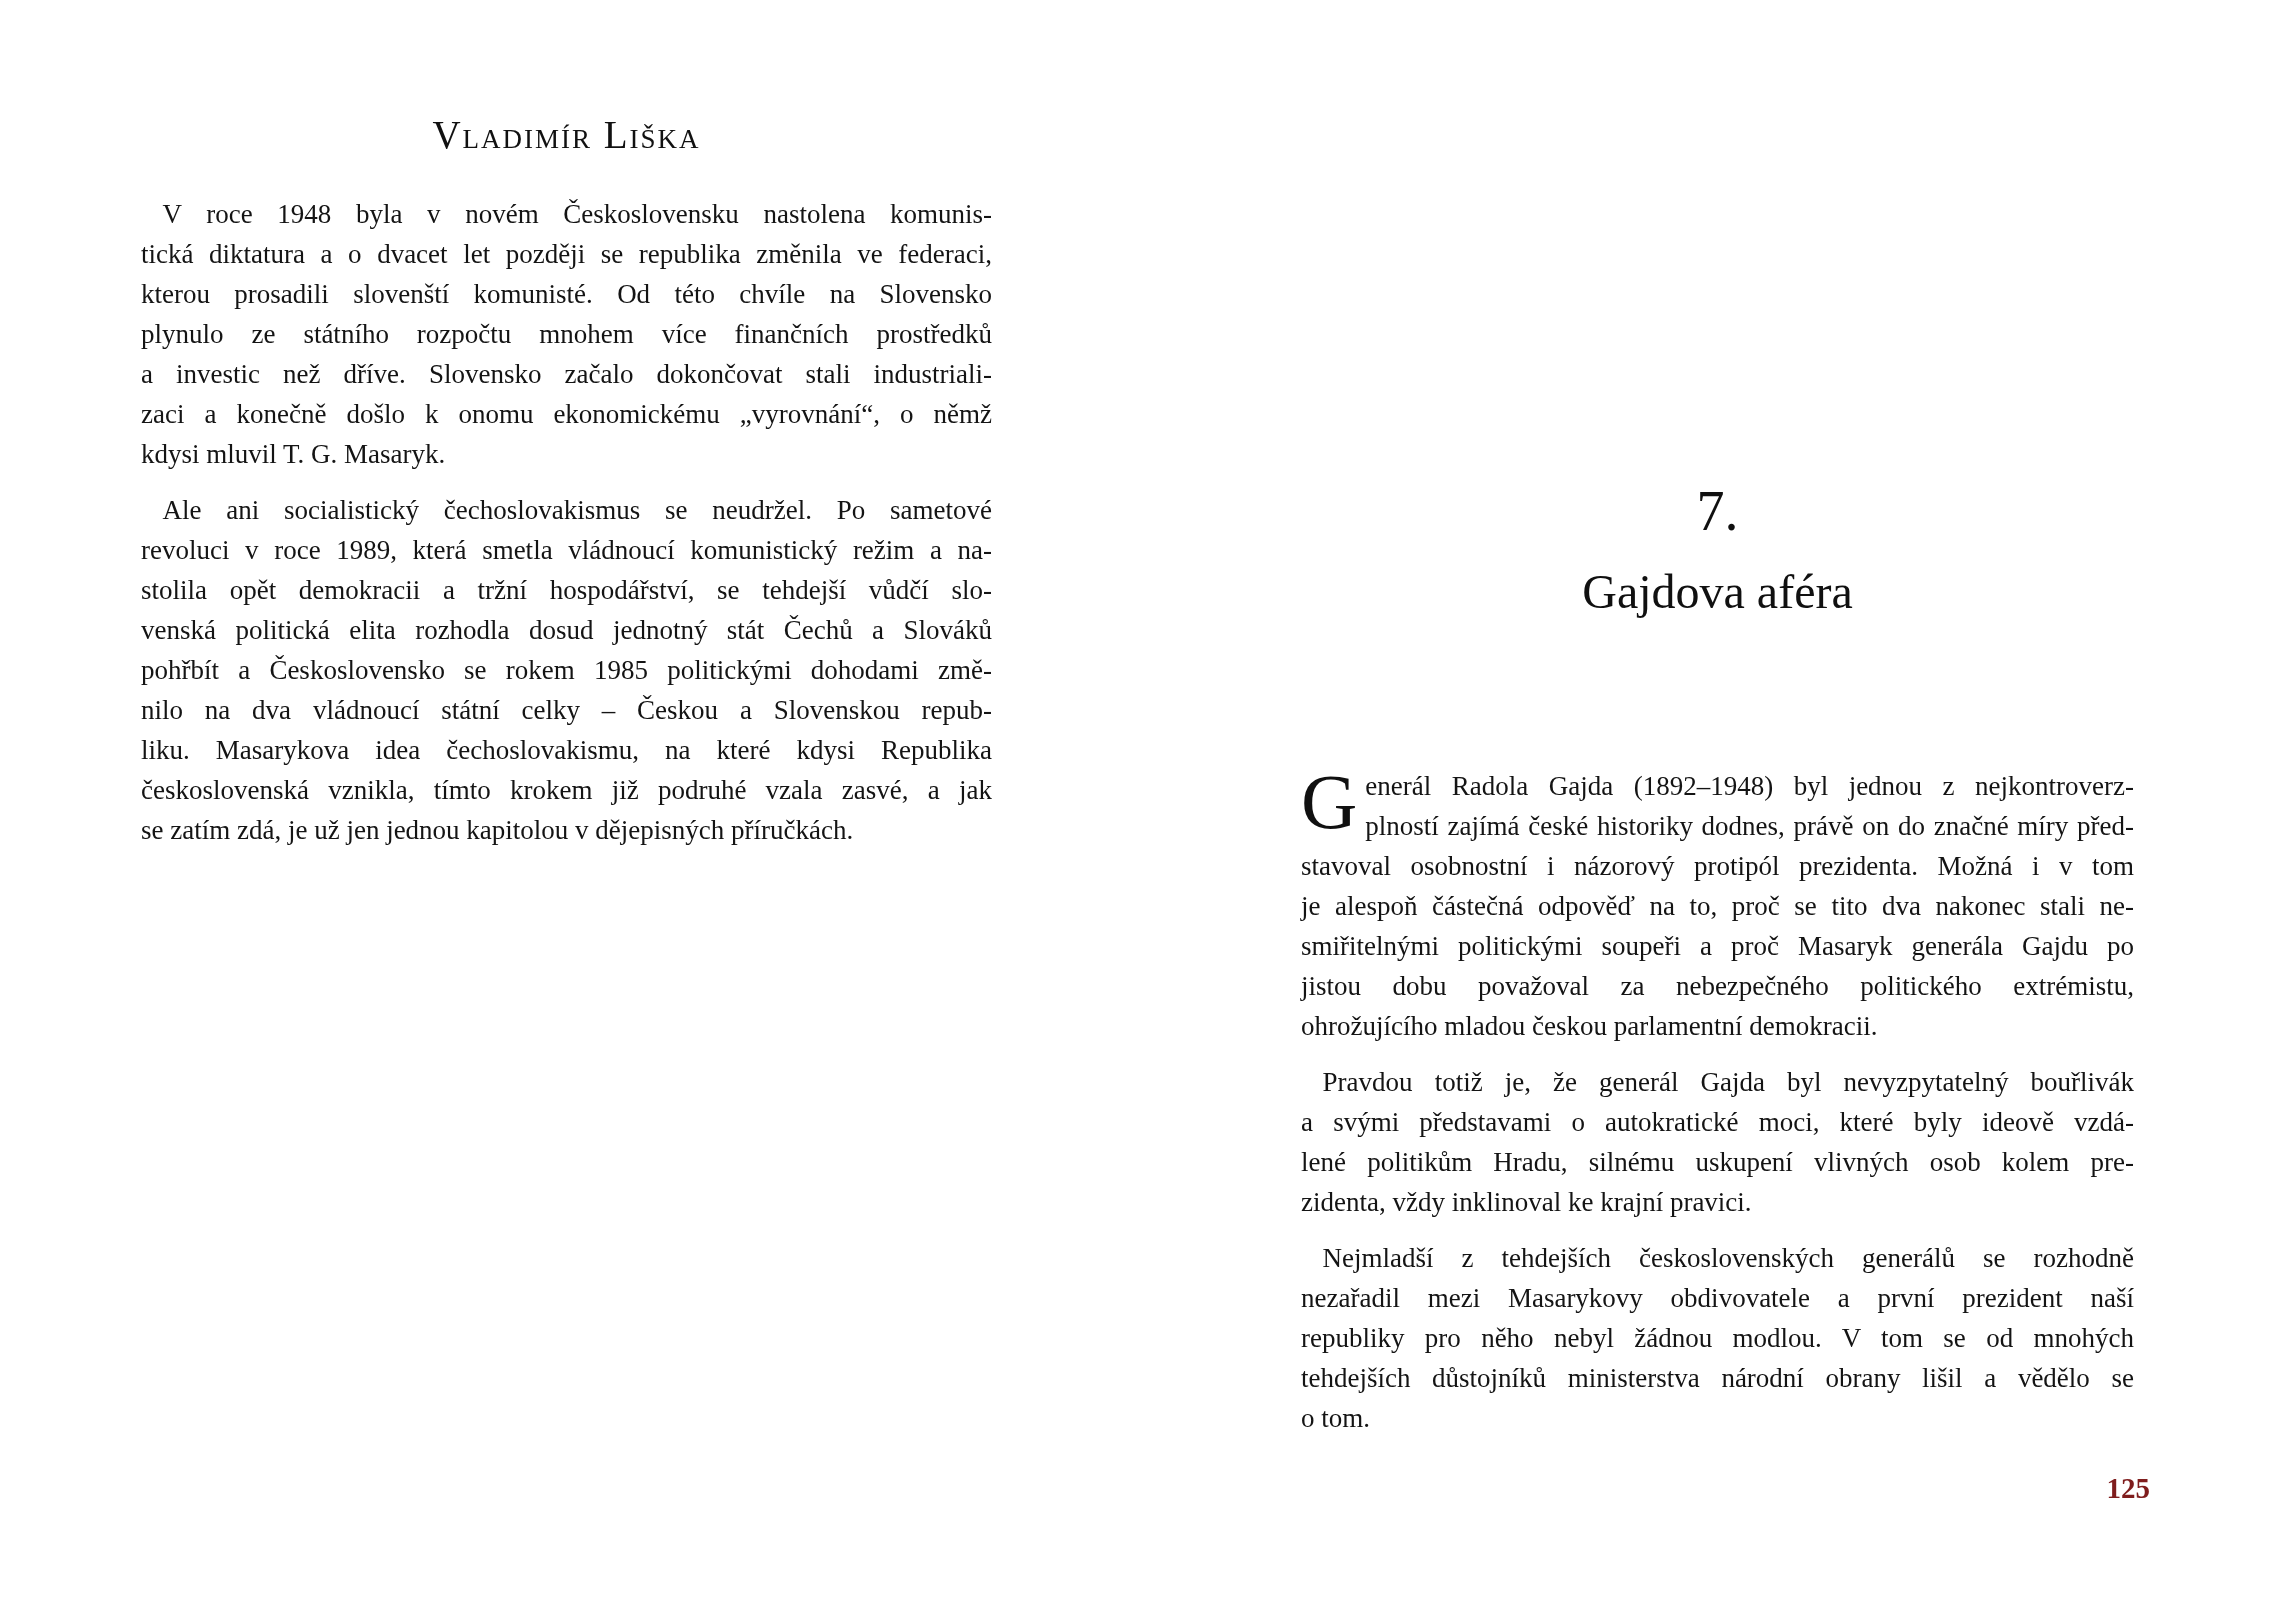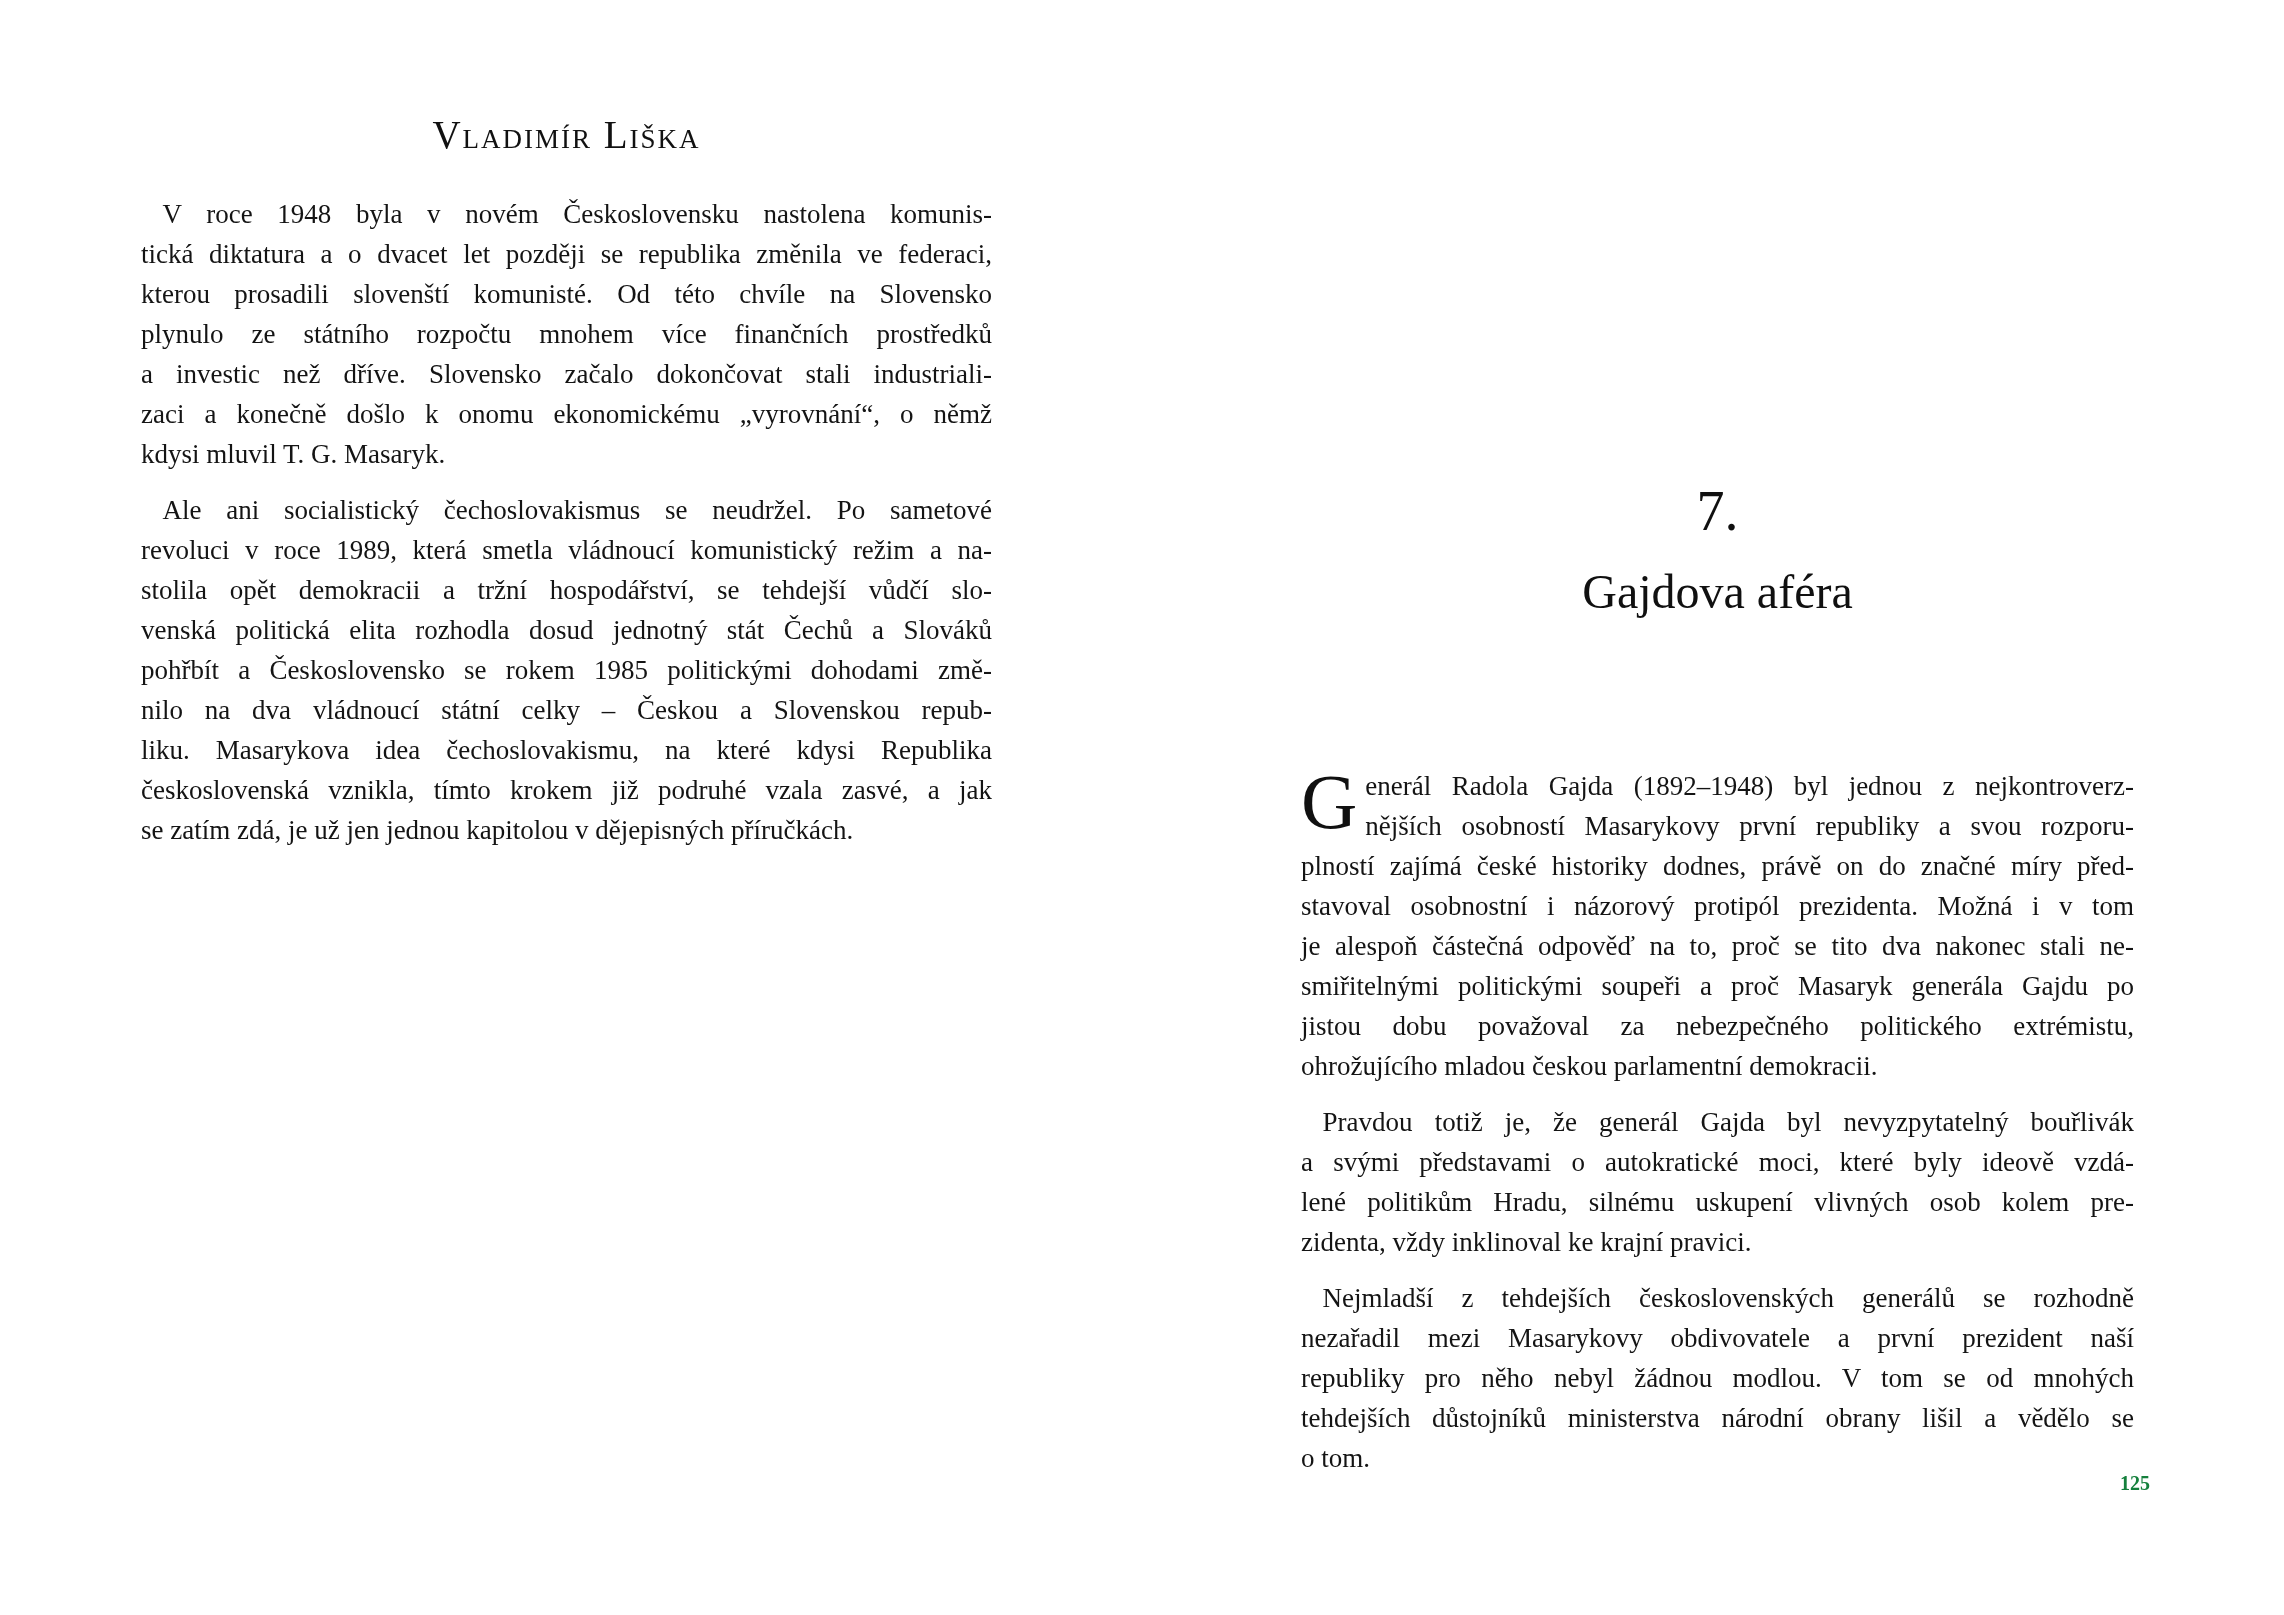--- a/index.html
+++ b/index.html
@@ -103,23 +103,23 @@
     line-height: 56px;
   }
 
   
   .page-number {
     position: absolute;
     top: 1472px;
     left: 143px;
     width: 865px;
     text-align: right;
-    font-size: 20px;
+    font-size: 29px;
     font-weight: bold;
-    color: #15803d;
+    color: #7f1d1d;
   }
 </style>
 </head>
 <body>
 
 <div class="spread">
 
   <section class="page page-left">
     <header class="running-head">Vladimír Liška</header>
 
@@ -155,21 +155,20 @@
     <div class="chapter-head">
       <div class="chapter-number">7.</div>
       <div class="chapter-title">Gajdova aféra</div>
     </div>
 
     <div class="textblock">
       <div class="para">
         <span class="dropcap">G</span>
         <div class="lines">
             <div class="line">enerál Radola Gajda (1892–1948) byl jednou z nejkontroverz-</div>
-            <div class="line">nějších osobností Masarykovy první republiky a svou rozporu-</div>
             <div class="line">plností zajímá české historiky dodnes, právě on do značné míry před-</div>
             <div class="line">stavoval osobnostní i názorový protipól prezidenta. Možná i v tom</div>
             <div class="line">je alespoň částečná odpověď na to, proč se tito dva nakonec stali ne-</div>
             <div class="line">smiřitelnými politickými soupeři a proč Masaryk generála Gajdu po</div>
             <div class="line">jistou dobu považoval za nebezpečného politického extrémistu,</div>
             <div class="line">ohrožujícího mladou českou parlamentní demokracii.</div>
           </div>
       </div>
       <div class="para indent">
         <div class="lines">

